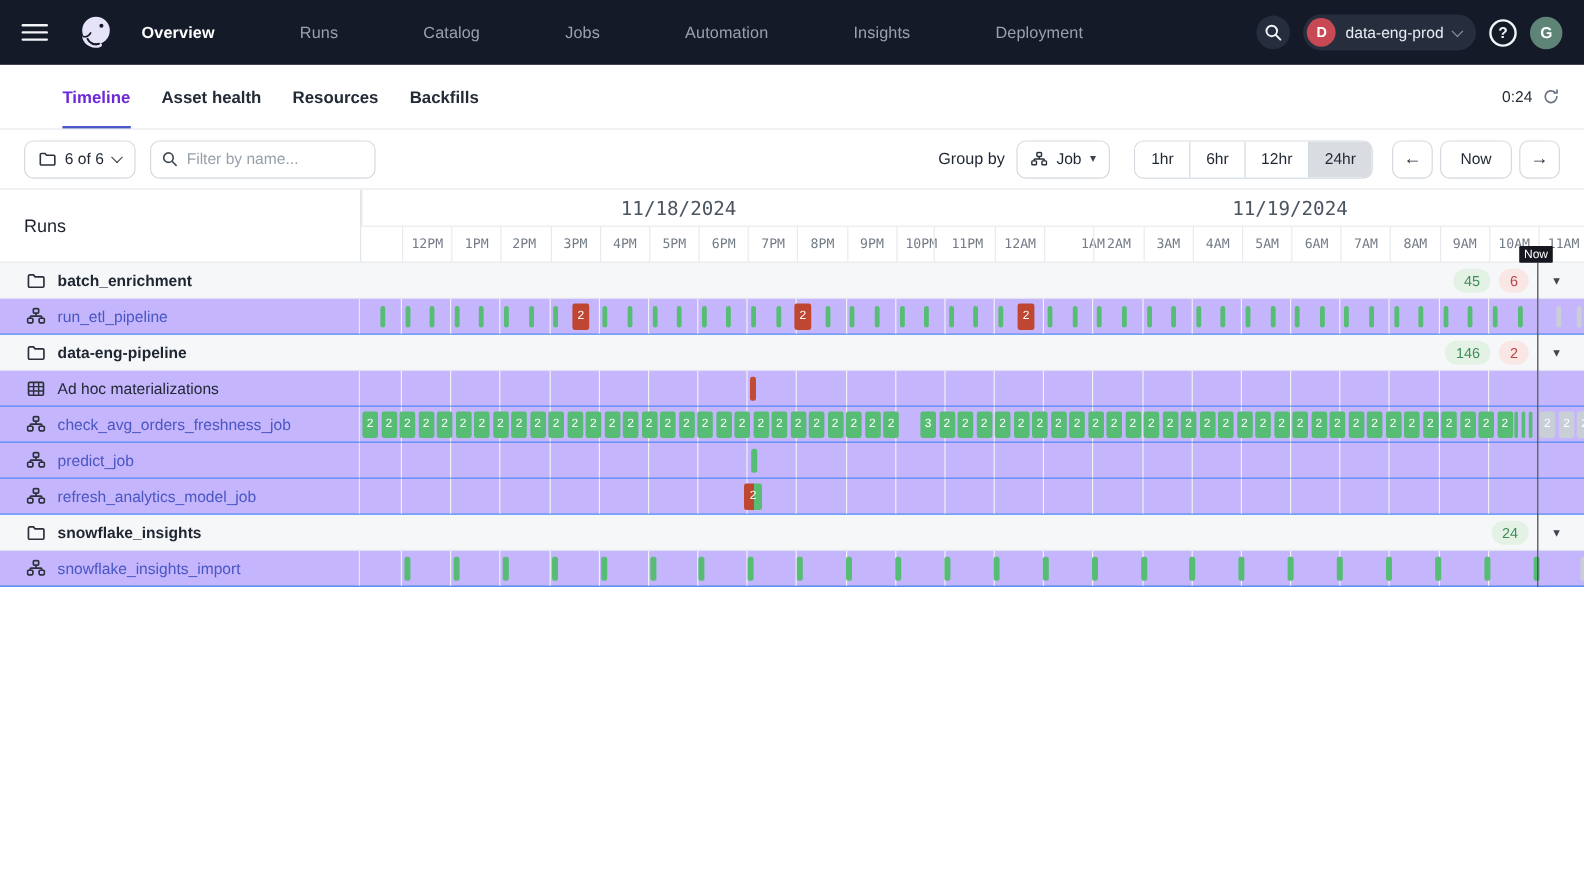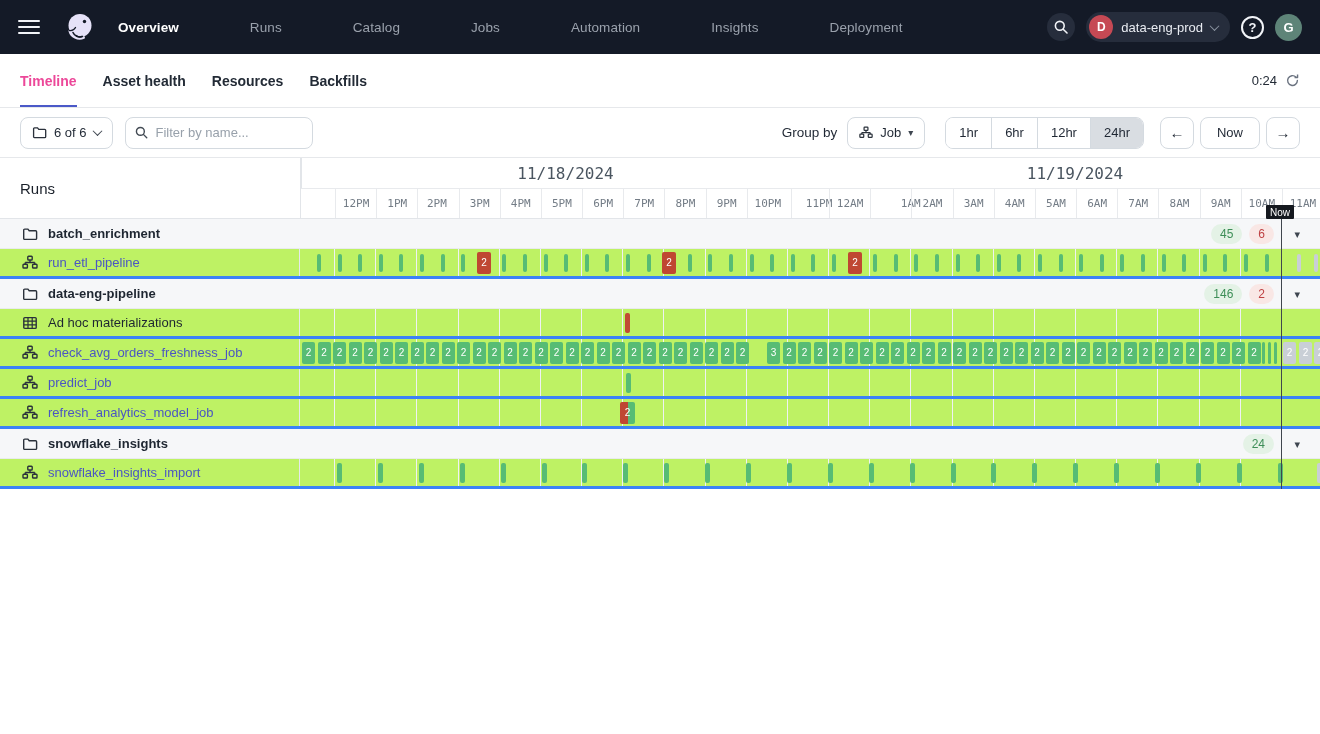--- a/index.html
+++ b/index.html
@@ -19,21 +19,21 @@
   .ws-pill { height:30px; border-radius:15px; background:#262D3C; display:flex; align-items:center; gap:8px; padding:0 12px 0 3px; cursor:pointer; }
   .ws-avatar { width:24px; height:24px; border-radius:50%; background:#C64954; color:#fff; font-size:12px; font-weight:700; display:flex; align-items:center; justify-content:center; }
   .ws-name { color:#E9ECF2; font-size:13px; }
   .chev { width:7px; height:7px; border-right:1.6px solid #8B94A1; border-bottom:1.6px solid #8B94A1; transform:rotate(45deg) translate(-1px,-1px); }
   .help-btn { width:23px; height:23px; border-radius:50%; border:2px solid #F2F4F8; color:#F2F4F8; font-size:13px; font-weight:700; display:flex; align-items:center; justify-content:center; cursor:pointer; }
   .user-avatar { width:27px; height:27px; border-radius:50%; background:#5E8478; color:#fff; font-size:13px; font-weight:600; display:flex; align-items:center; justify-content:center; cursor:pointer; }
 
   
   .tabbar { height:54px; border-bottom:1px solid #E6E8EB; display:flex; align-items:stretch; padding:0 20px; }
   .tab { display:flex; align-items:center; margin-right:26px; font-size:14px; font-weight:600; color:#232B36; cursor:pointer; position:relative; }
-  .tab.active { color:#ec4899; }
+  .tab.active { color:#6d28d9;margin-left:32px; }
   .tab.active::after { content:""; position:absolute; left:0; right:0; bottom:0; height:2px; background:#4B59C8; }
   .tabbar-right { margin-left:auto; display:flex; align-items:center; gap:8px; }
   .countdown { font-size:13px; color:#232B36; }
   .refresh-icon { cursor:pointer; display:flex; }
 
   
   .toolbar { height:50px; display:flex; align-items:center; padding:0 20px; border-bottom:1px solid #E6E8EB; }
   .btn { height:32px; border:1px solid #D4DAE0; border-radius:8px; background:#fff; font-size:13px; color:#1F2733;
          display:inline-flex; align-items:center; gap:7px; padding:0 11px; cursor:pointer; white-space:nowrap; }
   .filter-wrap { position:relative; margin-left:12px; }
@@ -54,21 +54,21 @@
   .tl-header { height:61px; position:relative; border-bottom:1px solid #E2E5E9; }
   .runs-label { position:absolute; left:20px; top:0; height:100%; display:flex; align-items:center; font-size:15px; color:#1A202A; }
   .tl-track-header { position:absolute; left:300px; top:0; width:1020px; height:100%; border-left:1px solid #E2E5E9; }
   .day-cell { position:absolute; top:0; height:30px; border-left:1px solid #E2E5E9; display:flex; align-items:center; justify-content:center;
               font-family:"DejaVu Sans Mono",monospace; font-size:16px; color:#4A5560; }
   .day-cell:first-child { border-left:none; }
   .hours-row { position:absolute; left:0; right:0; top:30px; bottom:0; border-top:1px solid #E8EAED; }
   .hour-cell { position:absolute; top:0; height:100%; border-left:1px solid #E8EAED; display:flex; align-items:center; justify-content:center;
                font-family:"DejaVu Sans Mono",monospace; font-size:11px; color:#737C86; }
 
-  .row { height:30px; position:relative; border-bottom:3px solid #3b82f6; background:#bef264; }
+  .row { height:30px; position:relative; border-bottom:1px solid #3b82f6; background:#c4b5fd; }
   .row.group { background:#F6F7F9; border-bottom:1px solid #E9EBEE; }
   .row-label { position:absolute; left:0; top:0; width:300px; height:100%; display:flex; align-items:center; gap:10px; padding-left:22px; }
   .row.job .row-label { border-right:1px solid #E5E8EB; }
   .row-icon { display:flex; color:#2A313B; flex:0 0 auto; }
   .group-name { font-size:13px; font-weight:700; color:#1E2631; }
   .job-link { font-size:13px; color:#4A56C2; cursor:pointer; }
   .plain-name { font-size:13px; color:#1E2631; }
   .track { position:absolute; left:300px; top:0; width:1020px; height:100%; }
   .gridline { position:absolute; top:0; bottom:0; width:1px; background:#EFF1F4; }
   .tick { position:absolute; top:50%; transform:translateY(-50%); border-radius:2px; cursor:pointer; z-index:2; }
@@ -209,21 +209,21 @@
           <div class="hour-cell" style="left: 75.17px; width: 41.17px;">1PM</div>
           <div class="hour-cell" style="left: 116.34px; width: 38px;">2PM</div>
           <div class="hour-cell" style="left: 157.51px; width: 41.17px;">3PM</div>
           <div class="hour-cell" style="left: 198.68px; width: 41.17px;">4PM</div>
           <div class="hour-cell" style="left: 239.85px; width: 41.17px;">5PM</div>
           <div class="hour-cell" style="left: 281.02px; width: 41.17px;">6PM</div>
           <div class="hour-cell" style="left: 322.19px; width: 41.17px;">7PM</div>
           <div class="hour-cell" style="left: 363.36px; width: 41.17px;">8PM</div>
           <div class="hour-cell" style="left: 404.53px; width: 41.17px;">9PM</div>
           <div class="hour-cell" style="left: 445.7px; width: 41.17px;">10PM</div>
-          <div class="hour-cell" style="left: 490px; width: 41.17px; padding-left: 14px;">11PM</div>
+          <div class="hour-cell" style="left: 477px; width: 41.17px; padding-left: 14px;">11PM</div>
           <div class="hour-cell" style="left: 528.04px; width: 41.17px;">12AM</div>
           <div class="hour-cell" style="left: 569.21px; width: 41.17px; padding-left: 39px;">1AM</div>
           <div class="hour-cell" style="left: 610.38px; width: 41.17px;">2AM</div>
           <div class="hour-cell" style="left: 651.55px; width: 41.17px;">3AM</div>
           <div class="hour-cell" style="left: 692.72px; width: 41.17px;">4AM</div>
           <div class="hour-cell" style="left: 733.89px; width: 41.17px;">5AM</div>
           <div class="hour-cell" style="left: 775.06px; width: 41.17px;">6AM</div>
           <div class="hour-cell" style="left: 816.23px; width: 41.17px;">7AM</div>
           <div class="hour-cell" style="left: 857.4px; width: 41.17px;">8AM</div>
           <div class="hour-cell" style="left: 898.57px; width: 41.17px;">9AM</div>

